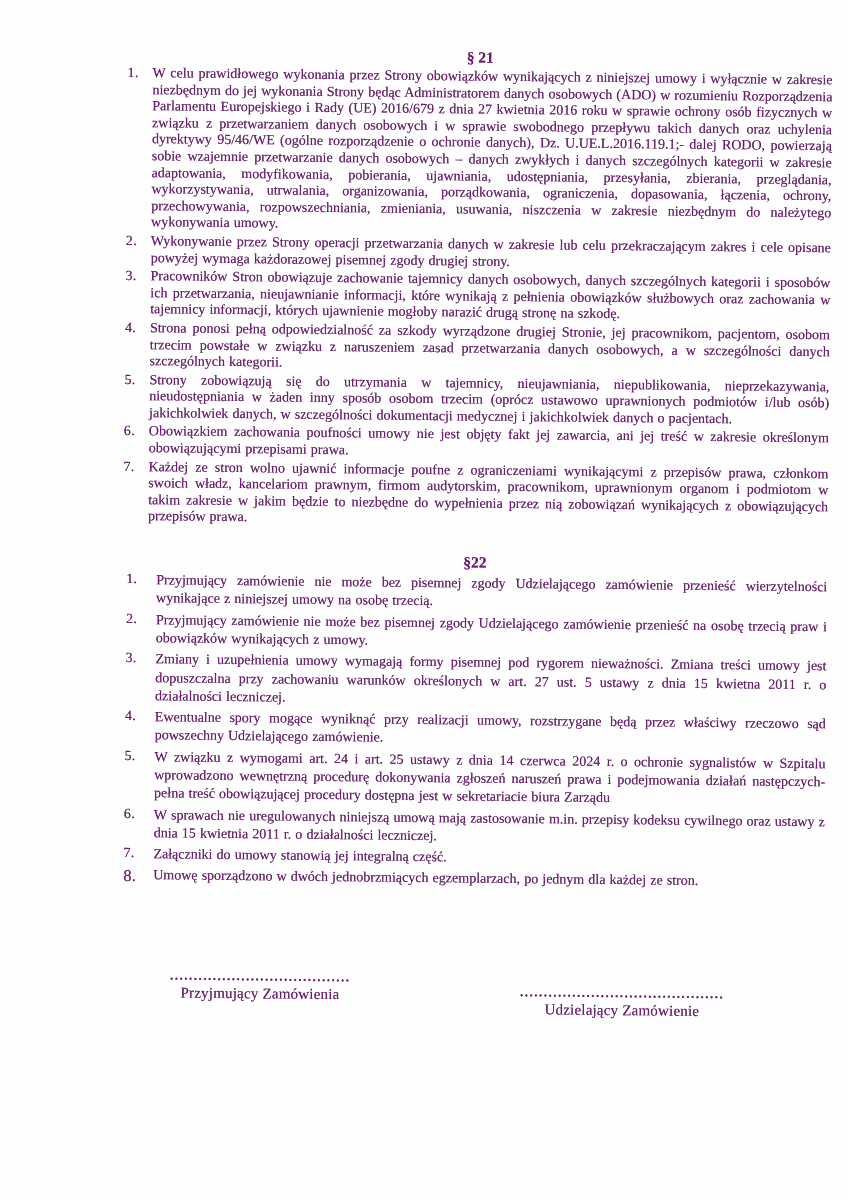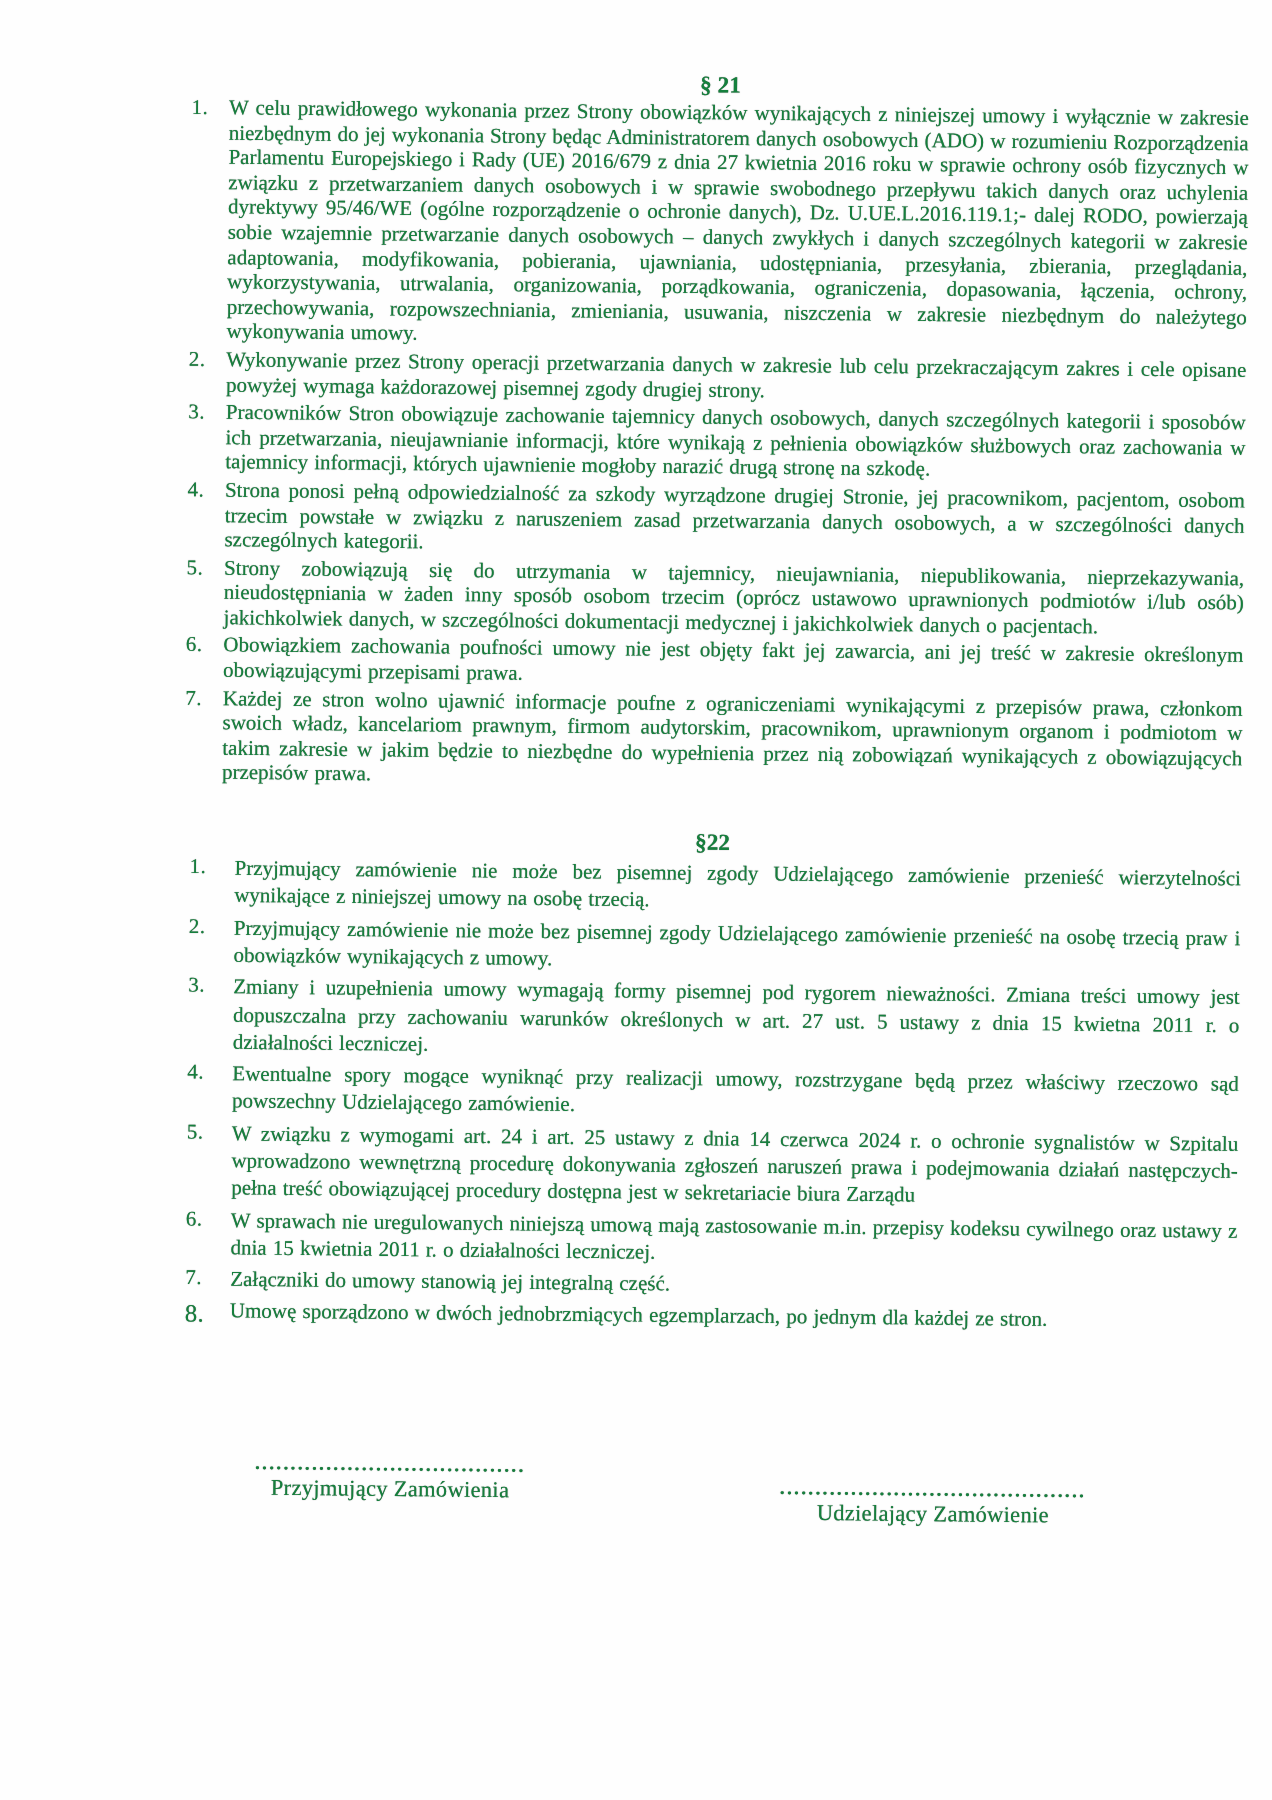--- a/index.html
+++ b/index.html
@@ -9,21 +9,21 @@
     height: 1200px;
     background: #ffffff;
     overflow: hidden;
   }
   .page {
     position: relative;
     width: 848px;
     height: 1200px;
     background: #fefefe;
     font-family: "Liberation Serif", serif;
-    color: #15803d;
+    color: #701a75;
     overflow: hidden;
   }
   
   .scan {
     position: absolute;
     inset: 0;
     transform: rotate(0.6deg);
     transform-origin: 40px 40px;
     text-shadow: 0 0 0.6px rgba(30,30,30,0.65);
   }

